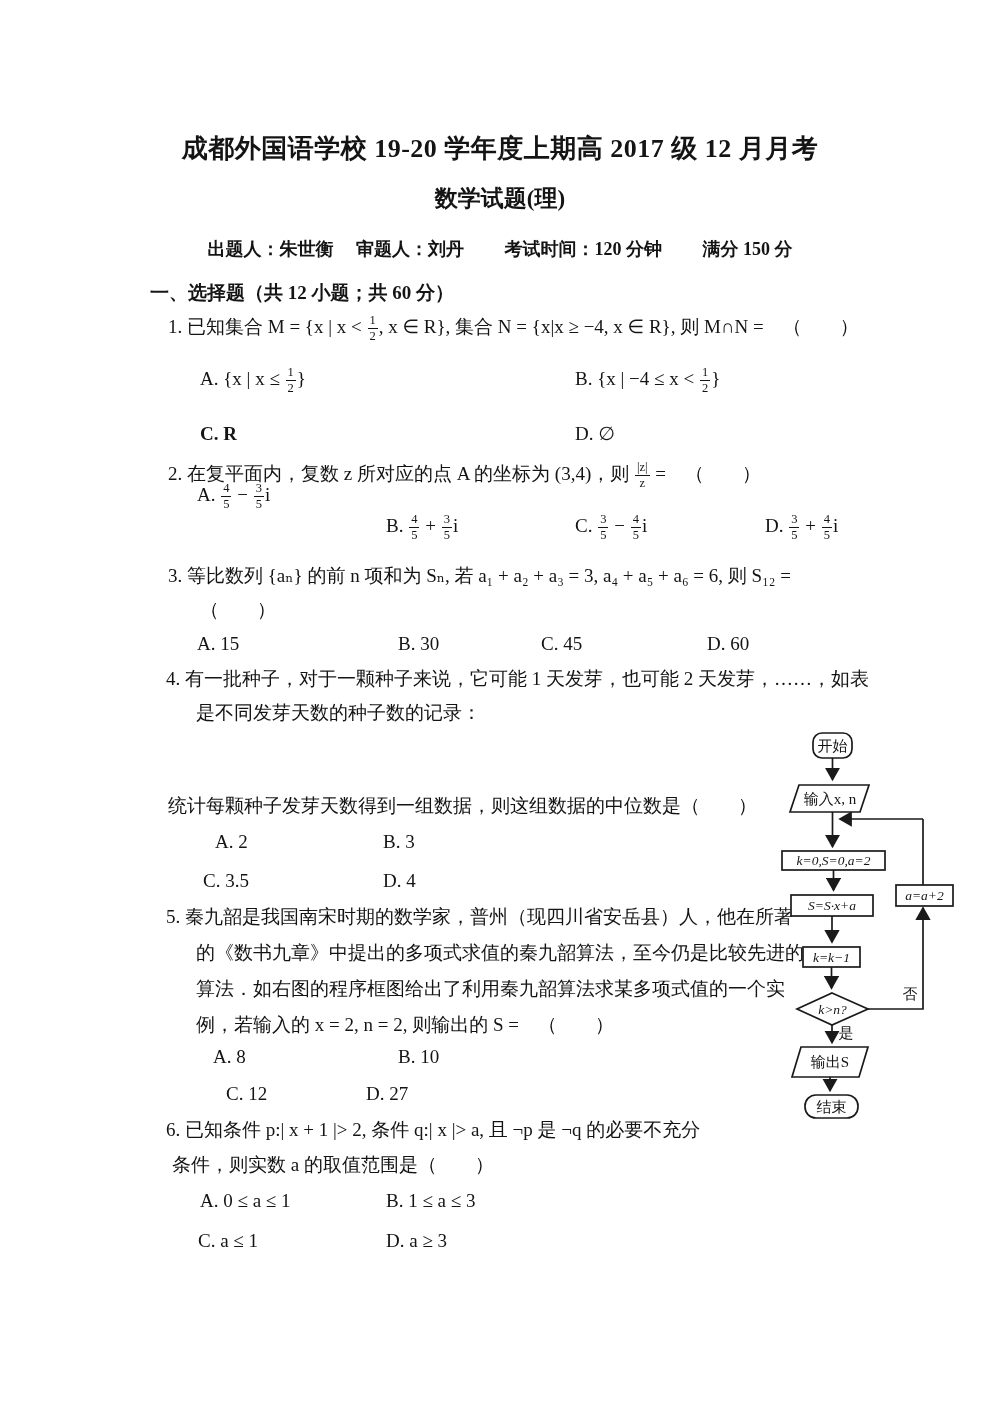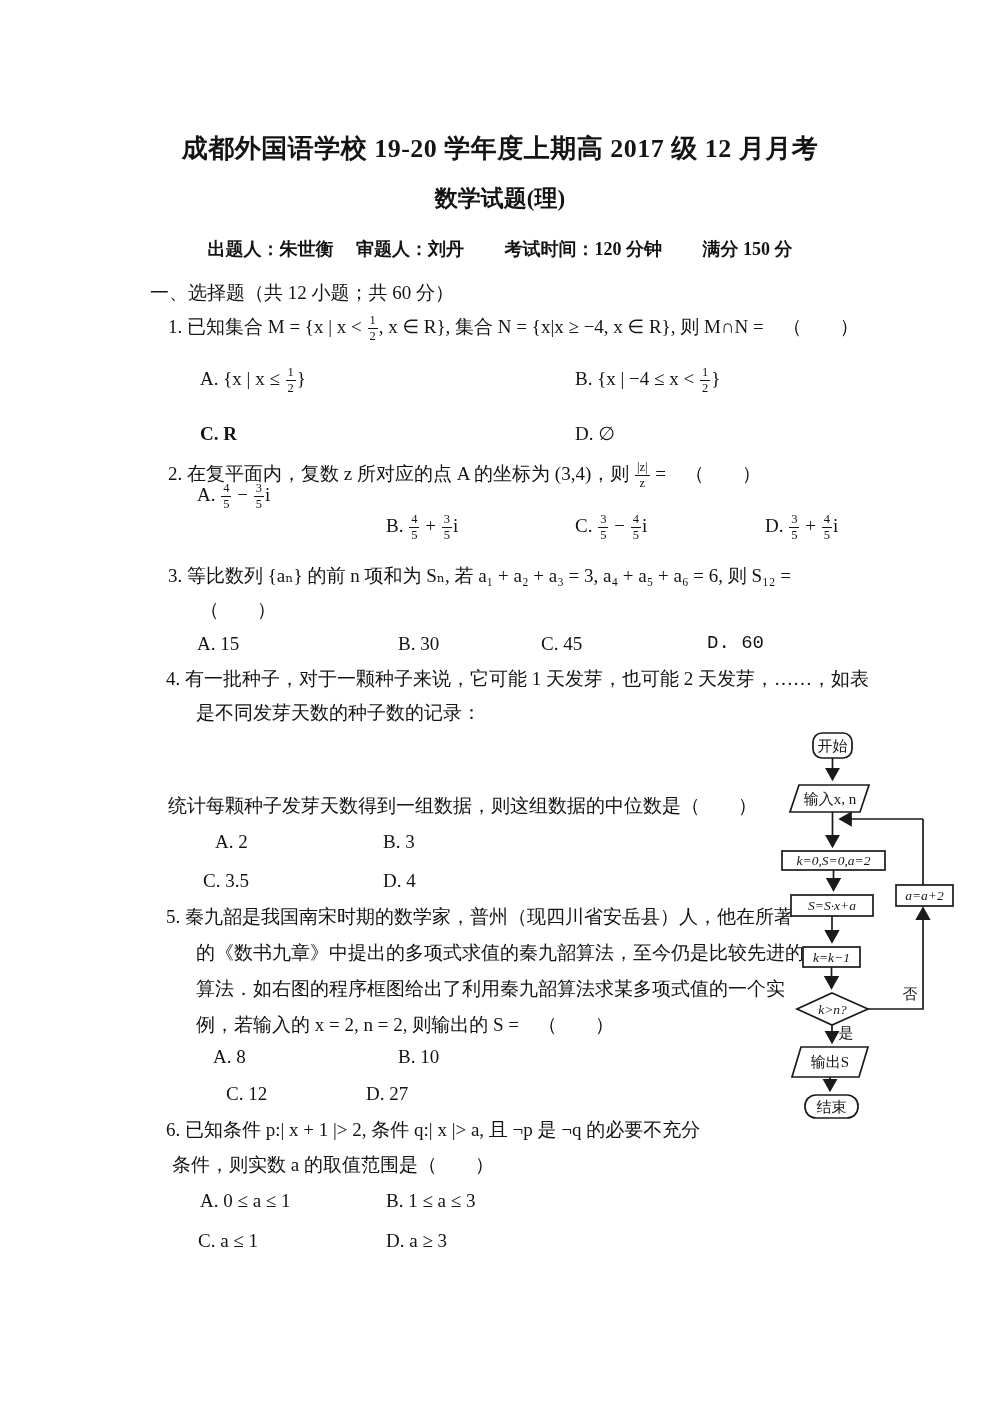--- a/index.html
+++ b/index.html
@@ -6,21 +6,21 @@
   body{
     width:1000px;height:1414px;background:#ffffff;position:relative;
     font-family:"Liberation Serif","DejaVu Serif","DejaVu Sans",serif;
     color:#141414;
   }
   .abs{position:absolute;white-space:nowrap;}
   .center{left:0;width:1000px;text-align:center;}
   .title{top:131px;font-size:26px;font-weight:bold;letter-spacing:0.5px;}
   .subtitle{top:183px;font-size:23px;font-weight:bold;}
   .info{top:237px;font-size:18px;font-weight:bold;text-align:center;}
-  .section{left:150px;top:280px;font-size:19px;font-weight:normal;}
+  .section{left:150px;top:280px;font-size:19px;font-weight:bold;}
   .ln{font-size:19px;line-height:1.35;}
   
   .frac{display:inline-flex;flex-direction:column;align-items:center;
         vertical-align:middle;line-height:1.08;font-size:12.5px;margin:0 1px;}
   .frac .num{border-bottom:1.3px solid #141414;padding:0 2px 0.5px;}
   .frac .den{padding-top:0.5px;}
   
   table.seed{position:absolute;left:160px;top:728px;border-collapse:collapse;
              table-layout:fixed;width:586px;}
   table.seed td{border:1.6px solid #1a1a1a;height:27px;text-align:center;
@@ -87,21 +87,21 @@
     </span> + <span class="frac">
       <span class="num">4</span>
       <span class="den">5</span>
     </span>i</div>
 
 <div class="abs ln" style="left:168px;top:563px;">3. 等比数列 {aₙ} 的前 n 项和为 Sₙ, 若 a₁ + a₂ + a₃ = 3, a₄ + a₅ + a₆ = 6, 则 S₁₂ =</div>
 <div class="abs ln" style="left:200px;top:597px;">（　　）</div>
 <div class="abs ln" style="left:197px;top:631px;">A. 15</div>
 <div class="abs ln" style="left:398px;top:631px;">B. 30</div>
 <div class="abs ln" style="left:541px;top:631px;">C. 45</div>
-<div class="abs ln" style="left:707px;top:631px;font-family:Liberation Mono, monospace;">D. 60</div>
+<div class="abs ln" style="left:707px;top:631px;">D. 60</div>
 
 <div class="abs ln" style="left:166px;top:666px;">4. 有一批种子，对于一颗种子来说，它可能 1 天发芽，也可能 2 天发芽，……，如表</div>
 <div class="abs ln" style="left:196px;top:700px;">是不同发芽天数的种子数的记录：</div>
 
 <table class="seed">
   <colgroup>
     <col style="width:90px">
       <col style="width:62px">
       <col style="width:62px">
       <col style="width:62px">

